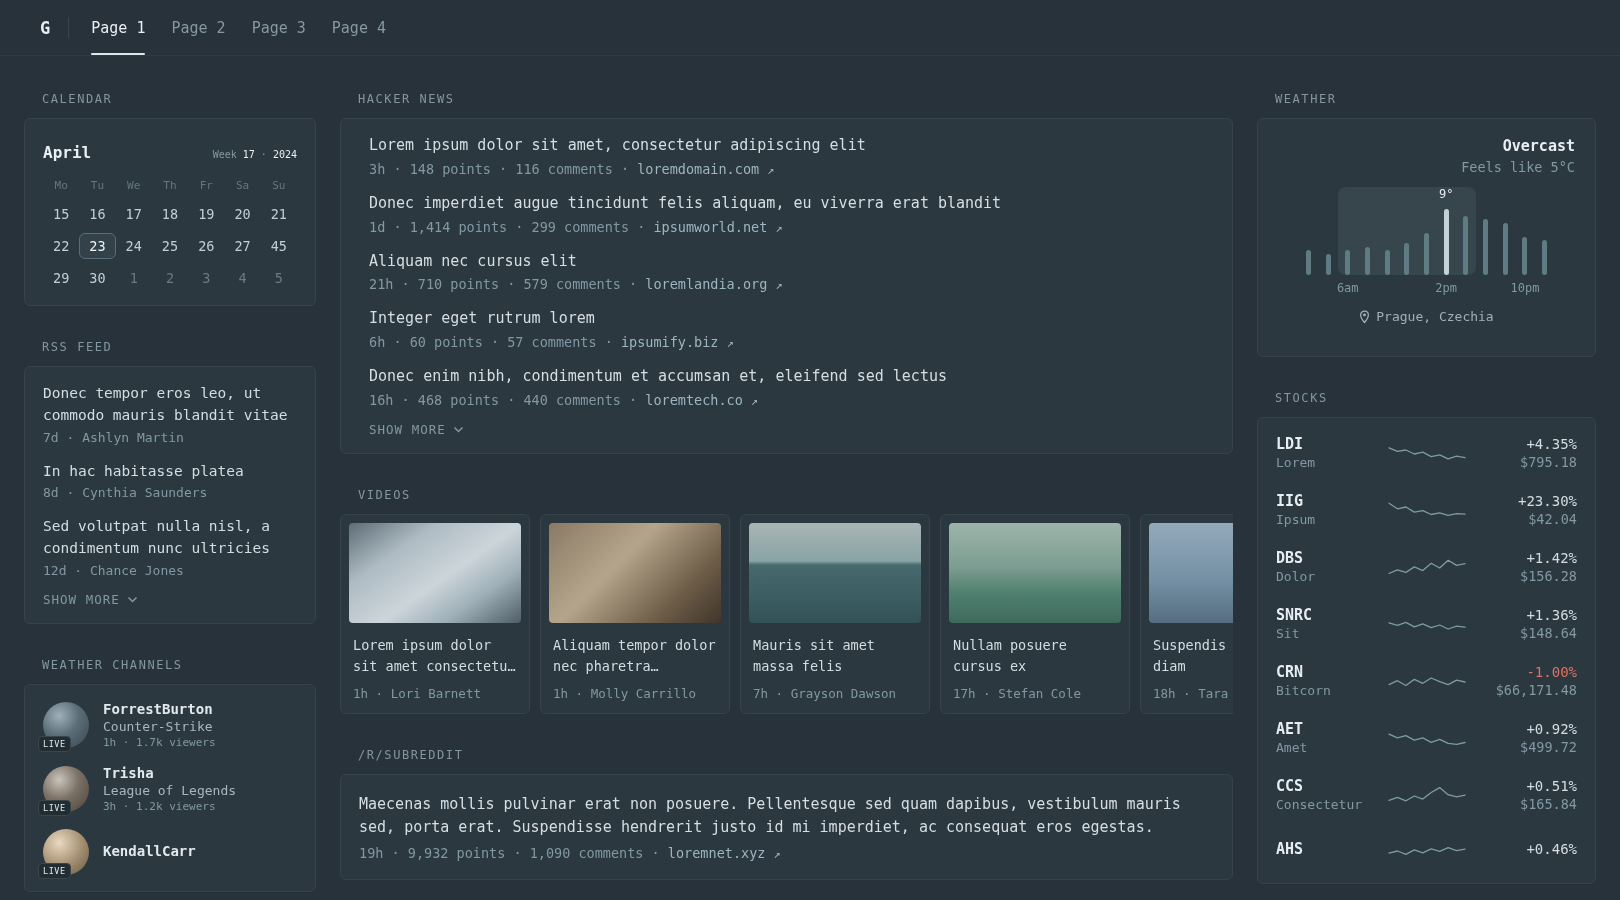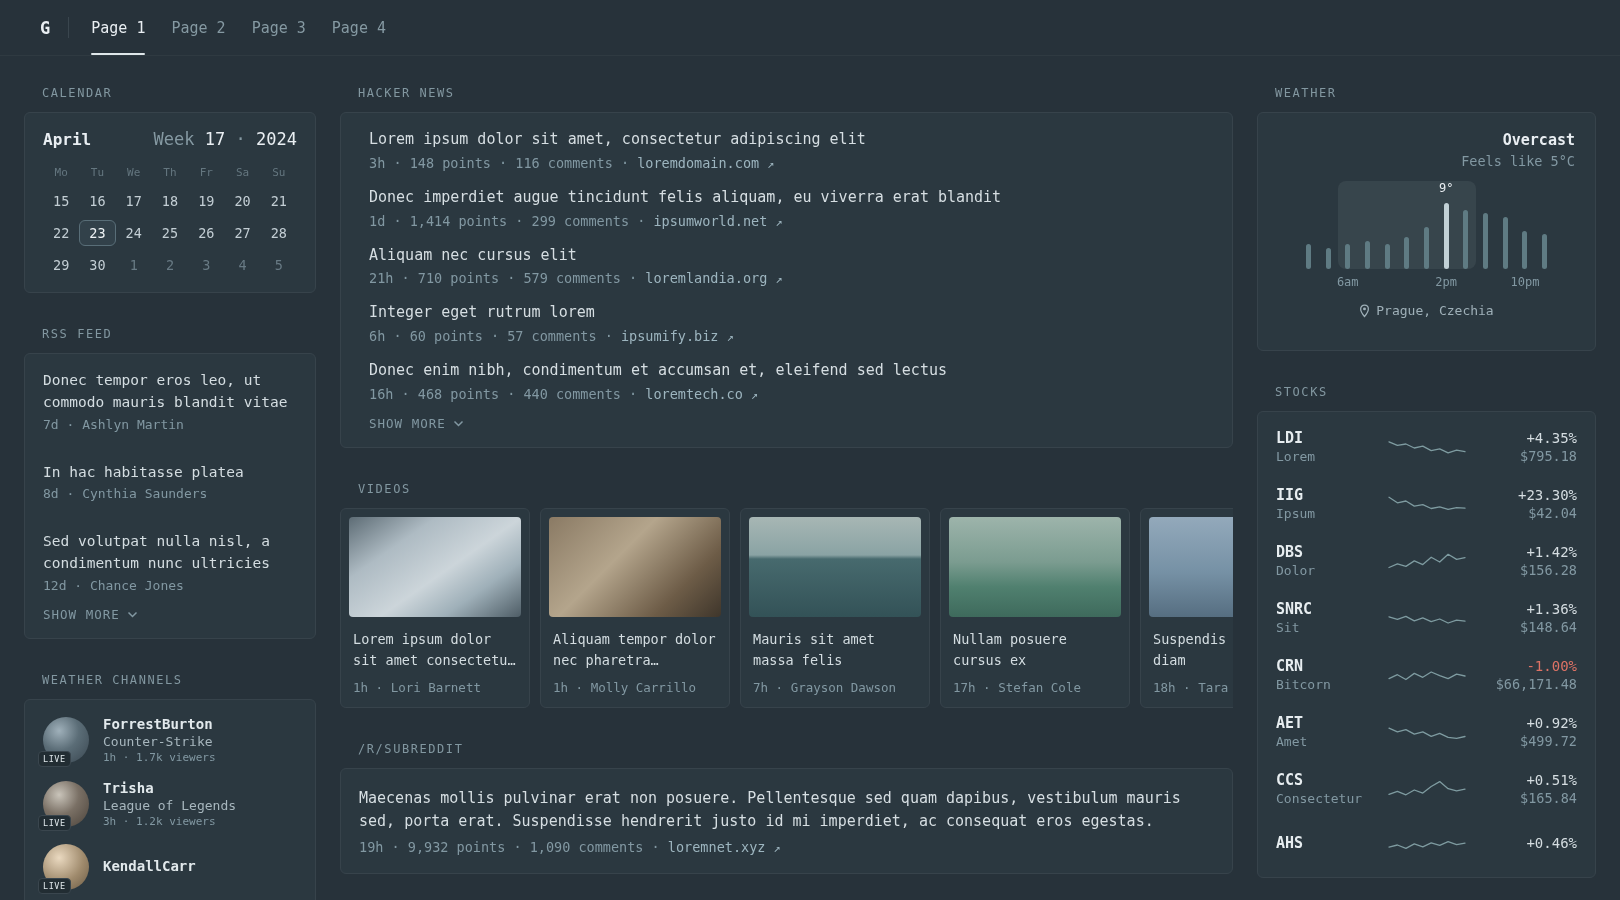--- a/index.html
+++ b/index.html
@@ -21,43 +21,43 @@
   .tab{ position:relative; display:flex; align-items:center; color:#8599a2; font-size:15px; cursor:pointer; }
   .tab.active{ color:#e9eef2; }
   .tab.active::after{ content:""; position:absolute; left:0; right:0; bottom:0; height:2px;
                       background:#dfe7ea; border-radius:1px; }
 
   
   .grid{ display:grid; grid-template-columns:292px minmax(0,1fr) 339px;
          column-gap:24px; padding:22px 24px 0; align-items:start; }
   .widget + .widget{ margin-top:34px; }
   .widget-title{ font-size:12px; font-weight:normal; letter-spacing:0.13em;
-                 color:#8297a0; margin:8px 0 12px 18px; }
+                 color:#8297a0; margin:14px 0 12px 18px; }
   .card{ background:#2b3840; border:1px solid #37434b; border-radius:6px; }
 
   .show-more{ margin-top:14px; display:inline-flex; align-items:center; gap:7px;
               color:#8298a2; font-size:12.5px; letter-spacing:0.08em; cursor:pointer; }
 
   
-  .cal-card{ padding:16px 18px 14px; }
+  .cal-card{ padding:24px 18px 14px; }
   .cal-head{ display:flex; justify-content:space-between; align-items:baseline; margin-bottom:12px; }
   .cal-month{ font-size:16px; font-weight:bold; color:#e9eef2; }
-  .cal-week{ font-size:17px; color:#e9eef2; }
+  .cal-week{ font-size:10px; color:#e9eef2; }
   .cal-week .dim{ color:#8599a2; }
   .cal-grid{ display:grid; grid-template-columns:repeat(7,1fr); row-gap:6px;
              text-align:center; font-size:13.5px; color:#c3ced4; }
   .cal-cell{ padding:5px 0; }
   .cal-dow{ font-size:11px; color:#64767f; padding-bottom:3px; }
   .cal-cell.selected{ border:1px solid #596e78; background:#32414a; border-radius:6px;
                       color:#edf2f4; padding:4px 0; }
   .cal-cell.adjacent{ color:#687a84; }
 
   
   .rss-card{ padding:16px 18px; }
-  .feed-item + .feed-item{ margin-top:30px; }
+  .feed-item + .feed-item{ margin-top:16px; }
   .feed-title{ font-size:14.5px; line-height:1.5; color:#d4dde1; cursor:pointer; }
   .feed-meta{ margin-top:3px; font-size:13px; color:#8298a2; }
 
   
   .twitch-card{ padding:16px 18px; }
   .channel{ display:flex; gap:14px; align-items:center; cursor:pointer; }
   .channel + .channel{ margin-top:16px; }
   .avatar-wrap{ position:relative; width:46px; height:46px; flex:none; }
   .avatar{ width:46px; height:46px; border-radius:50%; }
   .av-0{ background:radial-gradient(circle at 35% 30%, #9fb0ba 0%, #5b6d77 45%, #394650 100%); }
@@ -163,21 +163,21 @@
             <div class="cal-cell">18</div>
             <div class="cal-cell">19</div>
             <div class="cal-cell">20</div>
             <div class="cal-cell">21</div>
             <div class="cal-cell">22</div>
             <div class="cal-cell selected">23</div>
             <div class="cal-cell">24</div>
             <div class="cal-cell">25</div>
             <div class="cal-cell">26</div>
             <div class="cal-cell">27</div>
-            <div class="cal-cell">28</div>
+            <div class="cal-cell">45</div>
             <div class="cal-cell">29</div>
             <div class="cal-cell">30</div>
             <div class="cal-cell adjacent">1</div>
             <div class="cal-cell adjacent">2</div>
             <div class="cal-cell adjacent">3</div>
             <div class="cal-cell adjacent">4</div>
             <div class="cal-cell adjacent">5</div>
           </div>
       </div>
     </section>

